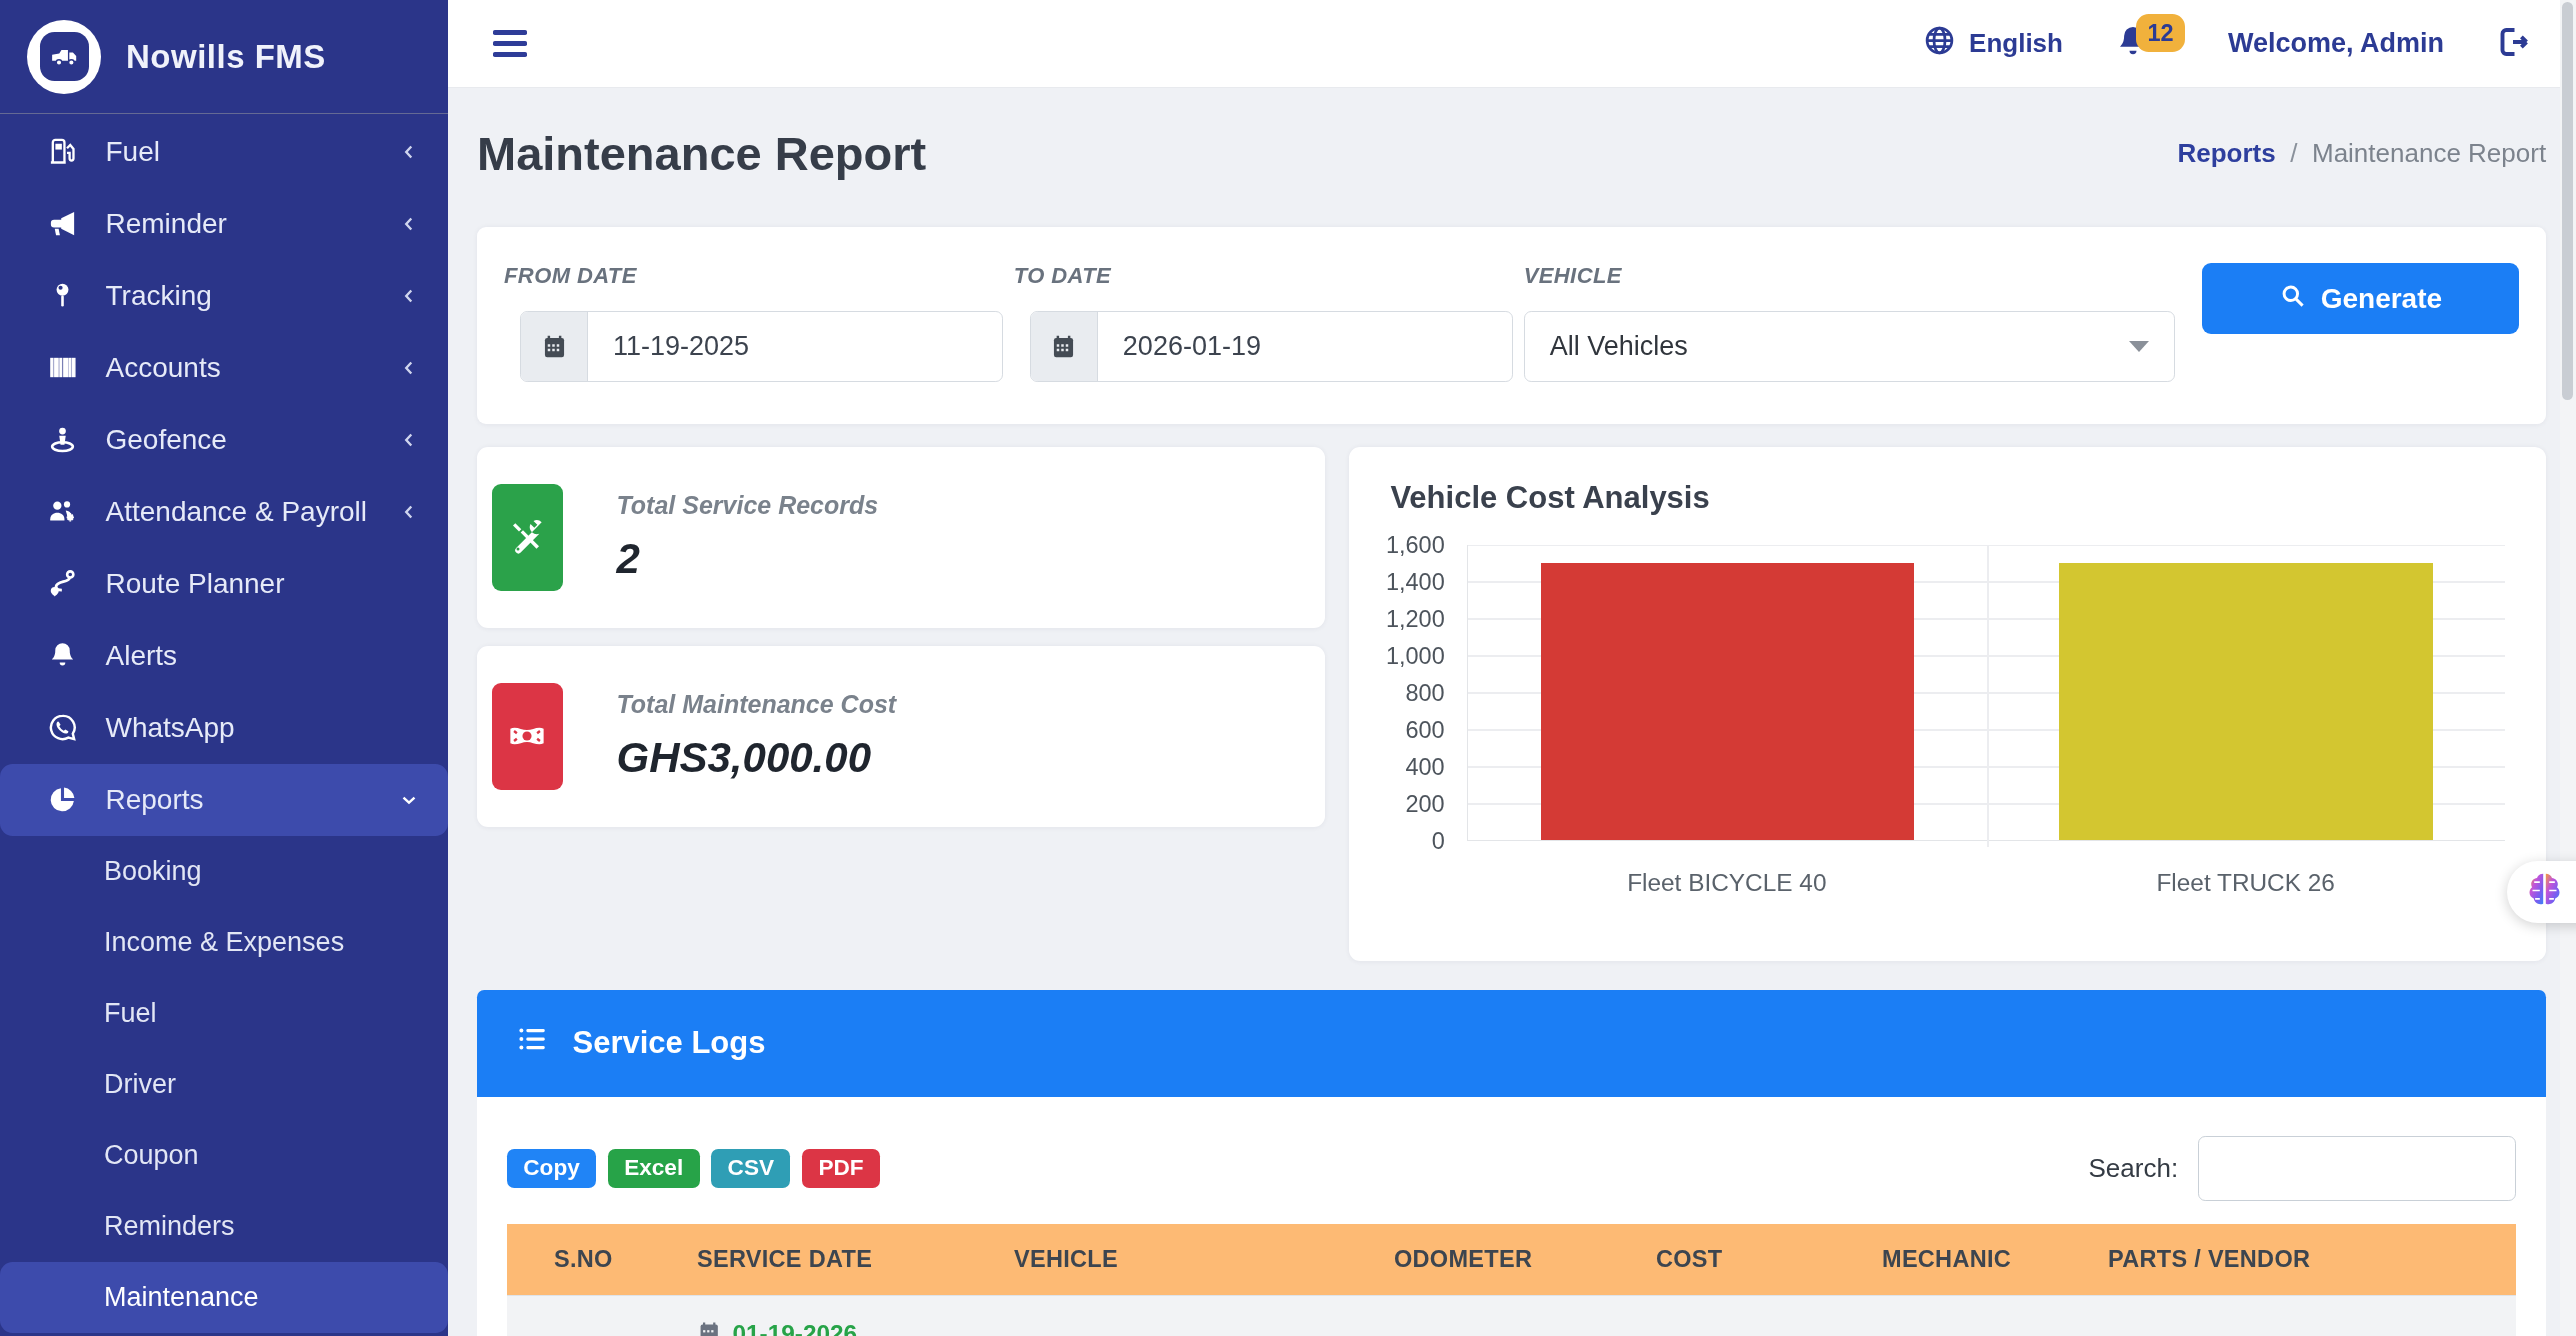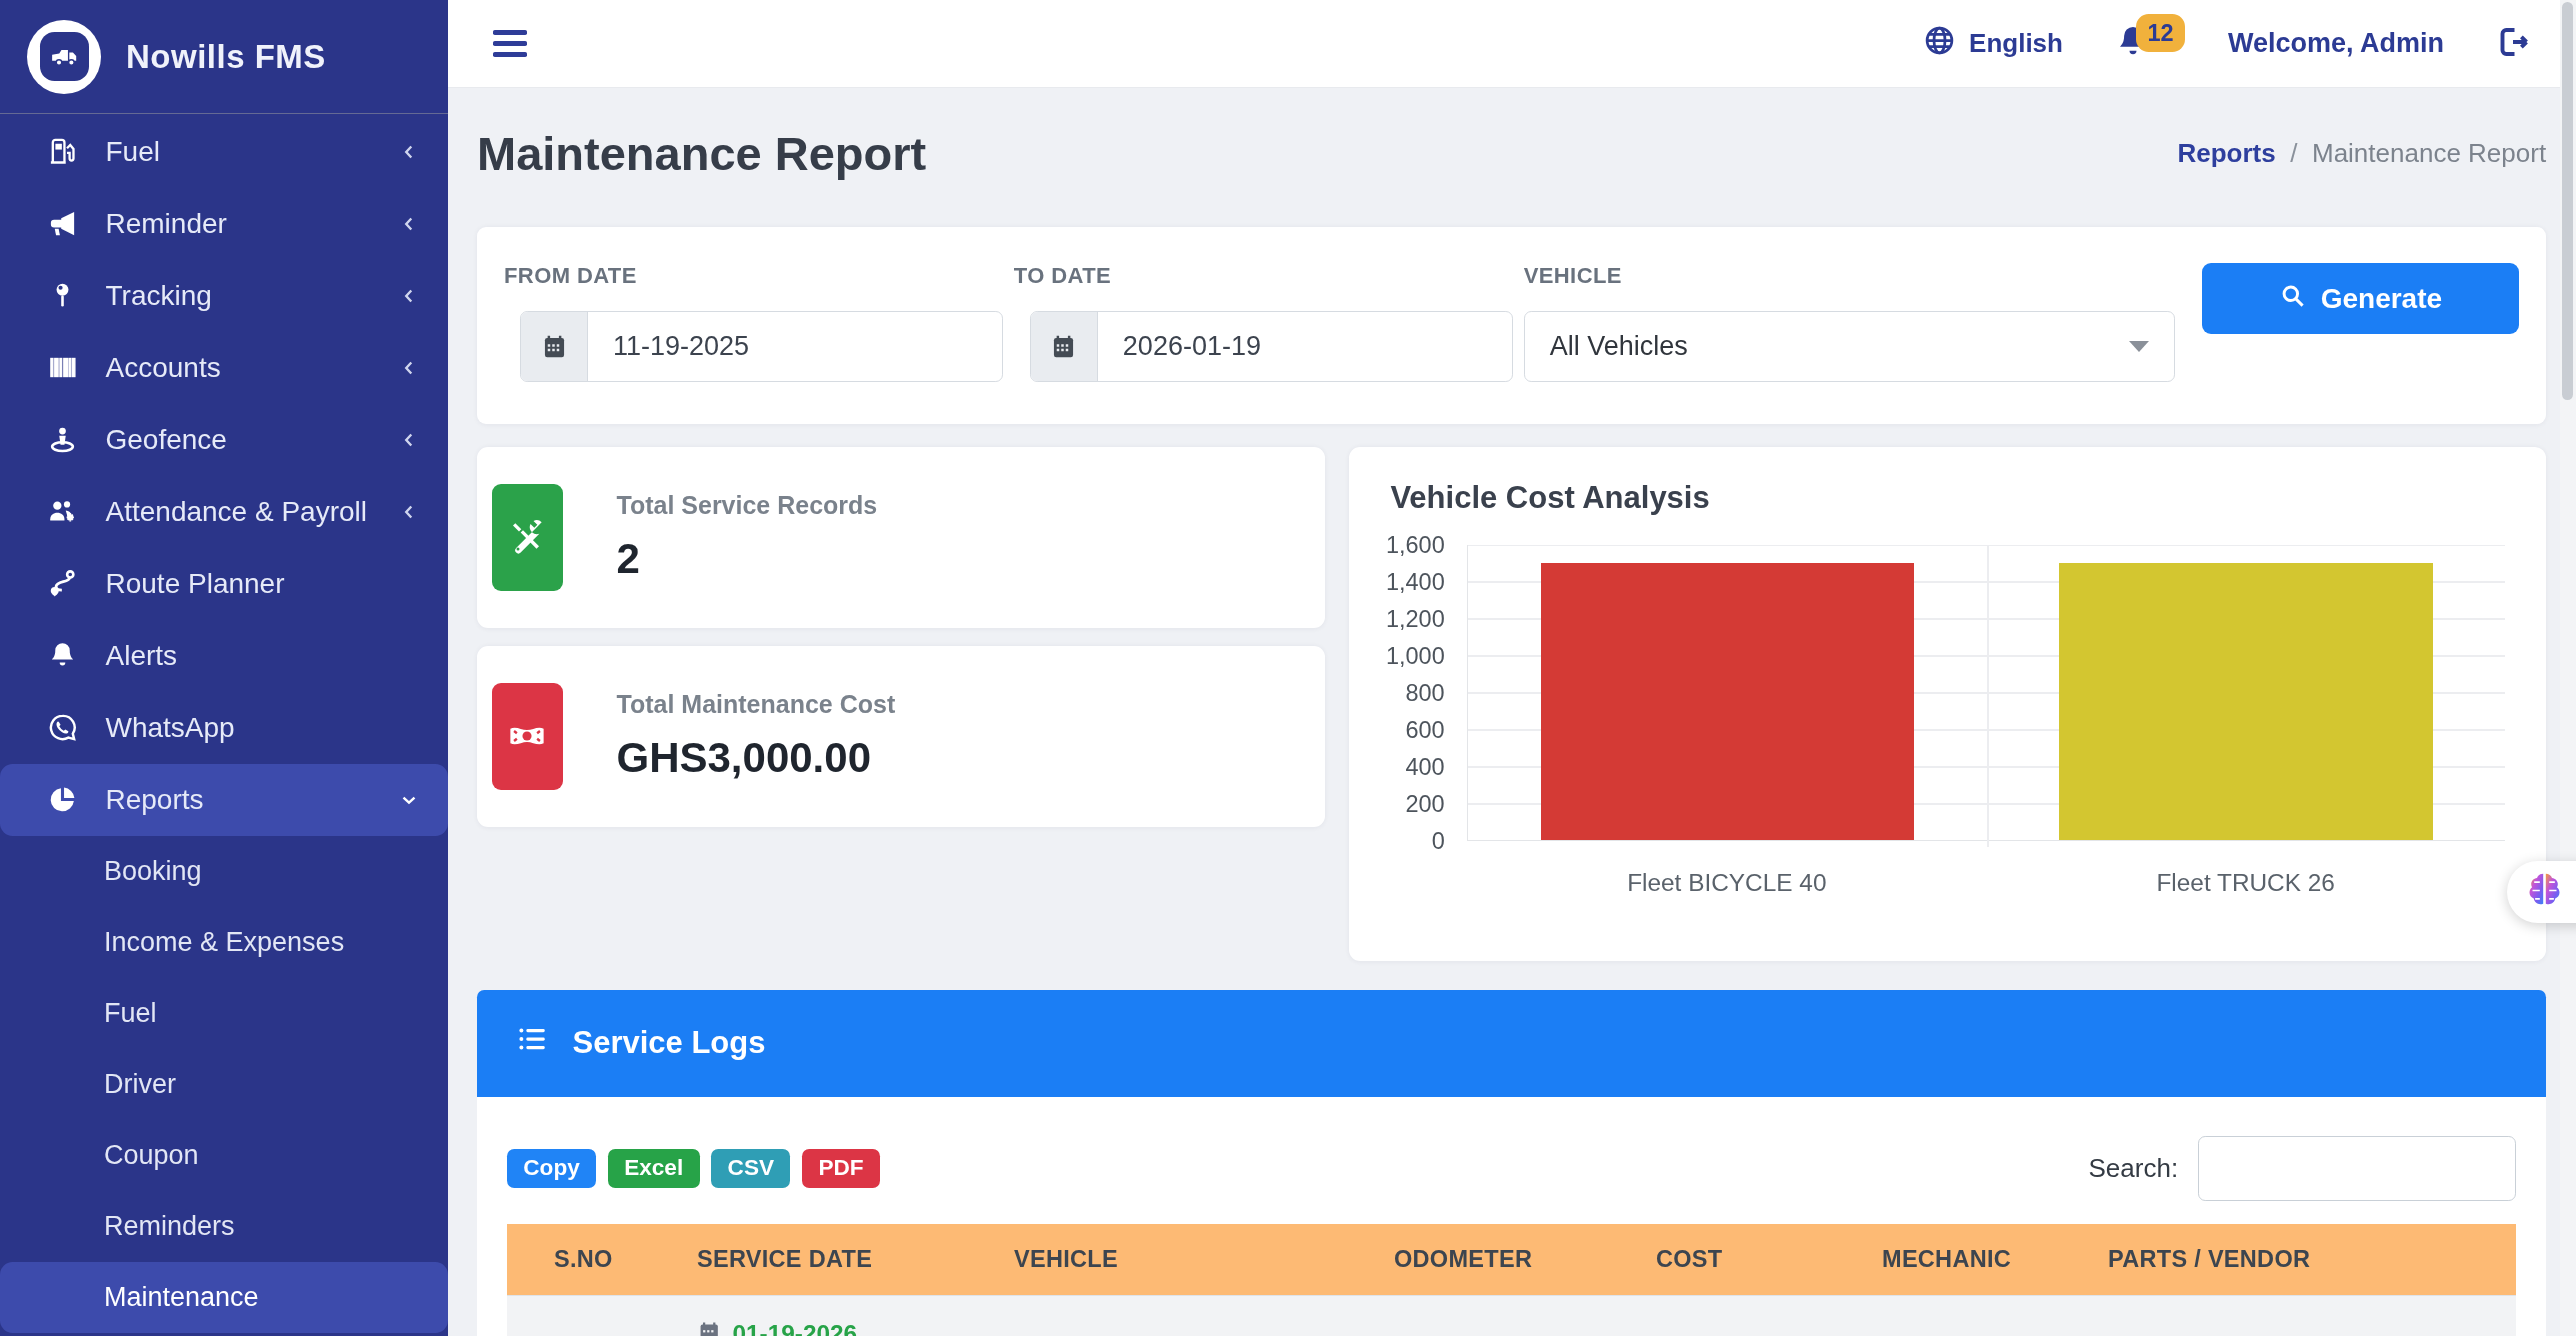--- a/index.html
+++ b/index.html
@@ -41,39 +41,39 @@
   .page-head { display:flex; justify-content:space-between; align-items:center; }
   .page-head h1 { font-size:47px; font-weight:700; color:#363d49; }
   .breadcrumb { font-size:26px; display:flex; align-items:center; }
   .breadcrumb a { color:#2e3f9e; font-weight:600; text-decoration:none; cursor:pointer; }
   .breadcrumb .sep { color:#8a919b; margin:0 14.5px; }
   .breadcrumb .current { color:#7c838d; }
 
   
   .filter-card { margin-top:46px; background:#ffffff; border-radius:9px; padding:36px 27px 42px;
                  box-shadow:0 0.9px 5.4px rgba(30,40,60,.06); display:flex; gap:27px; }
-  .field label { display:block; font-size:22px; font-weight:700; color:#69727e; letter-spacing:0.4px; margin-bottom:22px; }
+  .field label { display:block; font-size:22px; font-weight:700; color:#69727e; letter-spacing:0.4px; margin-bottom:22px;font-style:italic; }
   .input-group { height:71px; border:1.8px solid #d6dbe1; border-radius:7.2px; display:flex; overflow:hidden; background:#fff;margin-left:16px; }
   .ig-icon { width:67px; background:#e9ecf0; border-right:1.8px solid #d6dbe1; display:flex; align-items:center; justify-content:center; color:#444b54; }
   .input-group input { border:none; outline:none; font-size:27px; color:#3c434e; padding-left:25px; flex:1; font-family:inherit; background:transparent; }
   .f-from, .f-to { width:484px; }
   .f-from .input-group, .f-to .input-group { width:100%; }
   .f-vehicle { width:653px; }
   .select { height:71px; border:1.8px solid #d6dbe1; border-radius:7.2px; display:flex; align-items:center; justify-content:space-between;
             padding:0 25px; font-size:27px; color:#30353c; cursor:pointer; background:#fff; }
   .caret { width:0; height:0; border-left:10px solid transparent; border-right:10px solid transparent; border-top:11.8px solid #8a9099; }
   .f-generate { display:flex; align-items:flex-start; }
   .generate { height:71px; width:317px; background:#1b7ef5; color:#fff; border:none; border-radius:9px;
               font-size:28px; font-weight:700; display:flex; align-items:center; justify-content:center; gap:14.5px; cursor:pointer; font-family:inherit; }
 
   
   .grid { display:flex; gap:24.4px; margin-top:22.6px; }
   .col-left { width:848px; display:flex; flex-direction:column; gap:18px; flex:0 0 auto; }
   .stat-card { height:181px; background:#fff; border-radius:11px; box-shadow:0 0.9px 5.4px rgba(30,40,60,.06);
-               display:flex; align-items:center; padding-left:14.5px; }
+               display:flex; align-items:center; padding-left:14.5px;font-style:italic; }
   .stat-tile { width:71px; height:107px; border-radius:9px; display:flex; align-items:center; justify-content:center; color:#fff; flex:0 0 auto; }
   .stat-text { margin-left:54px; }
   .stat-label { font-size:25px; color:#7a828c; font-weight:700; margin-bottom:14.5px; }
   .stat-value { font-size:42px; color:#1f252e; font-weight:700; }
 
   .chart-card { flex:1; background:#fff; border-radius:11px; box-shadow:0 0.9px 5.4px rgba(30,40,60,.06);
                 height:514px; position:relative; }
   .chart-title { position:absolute; left:41px; top:33px; font-size:31px; font-weight:700; color:#3a414d; }
   .yaxis { position:absolute; left:18px; top:98px; bottom:120px; width:90px; }
   .ytick { position:absolute; right:12.7px; transform:translateY(-50%); font-size:23.5px; color:#4d545c; }

